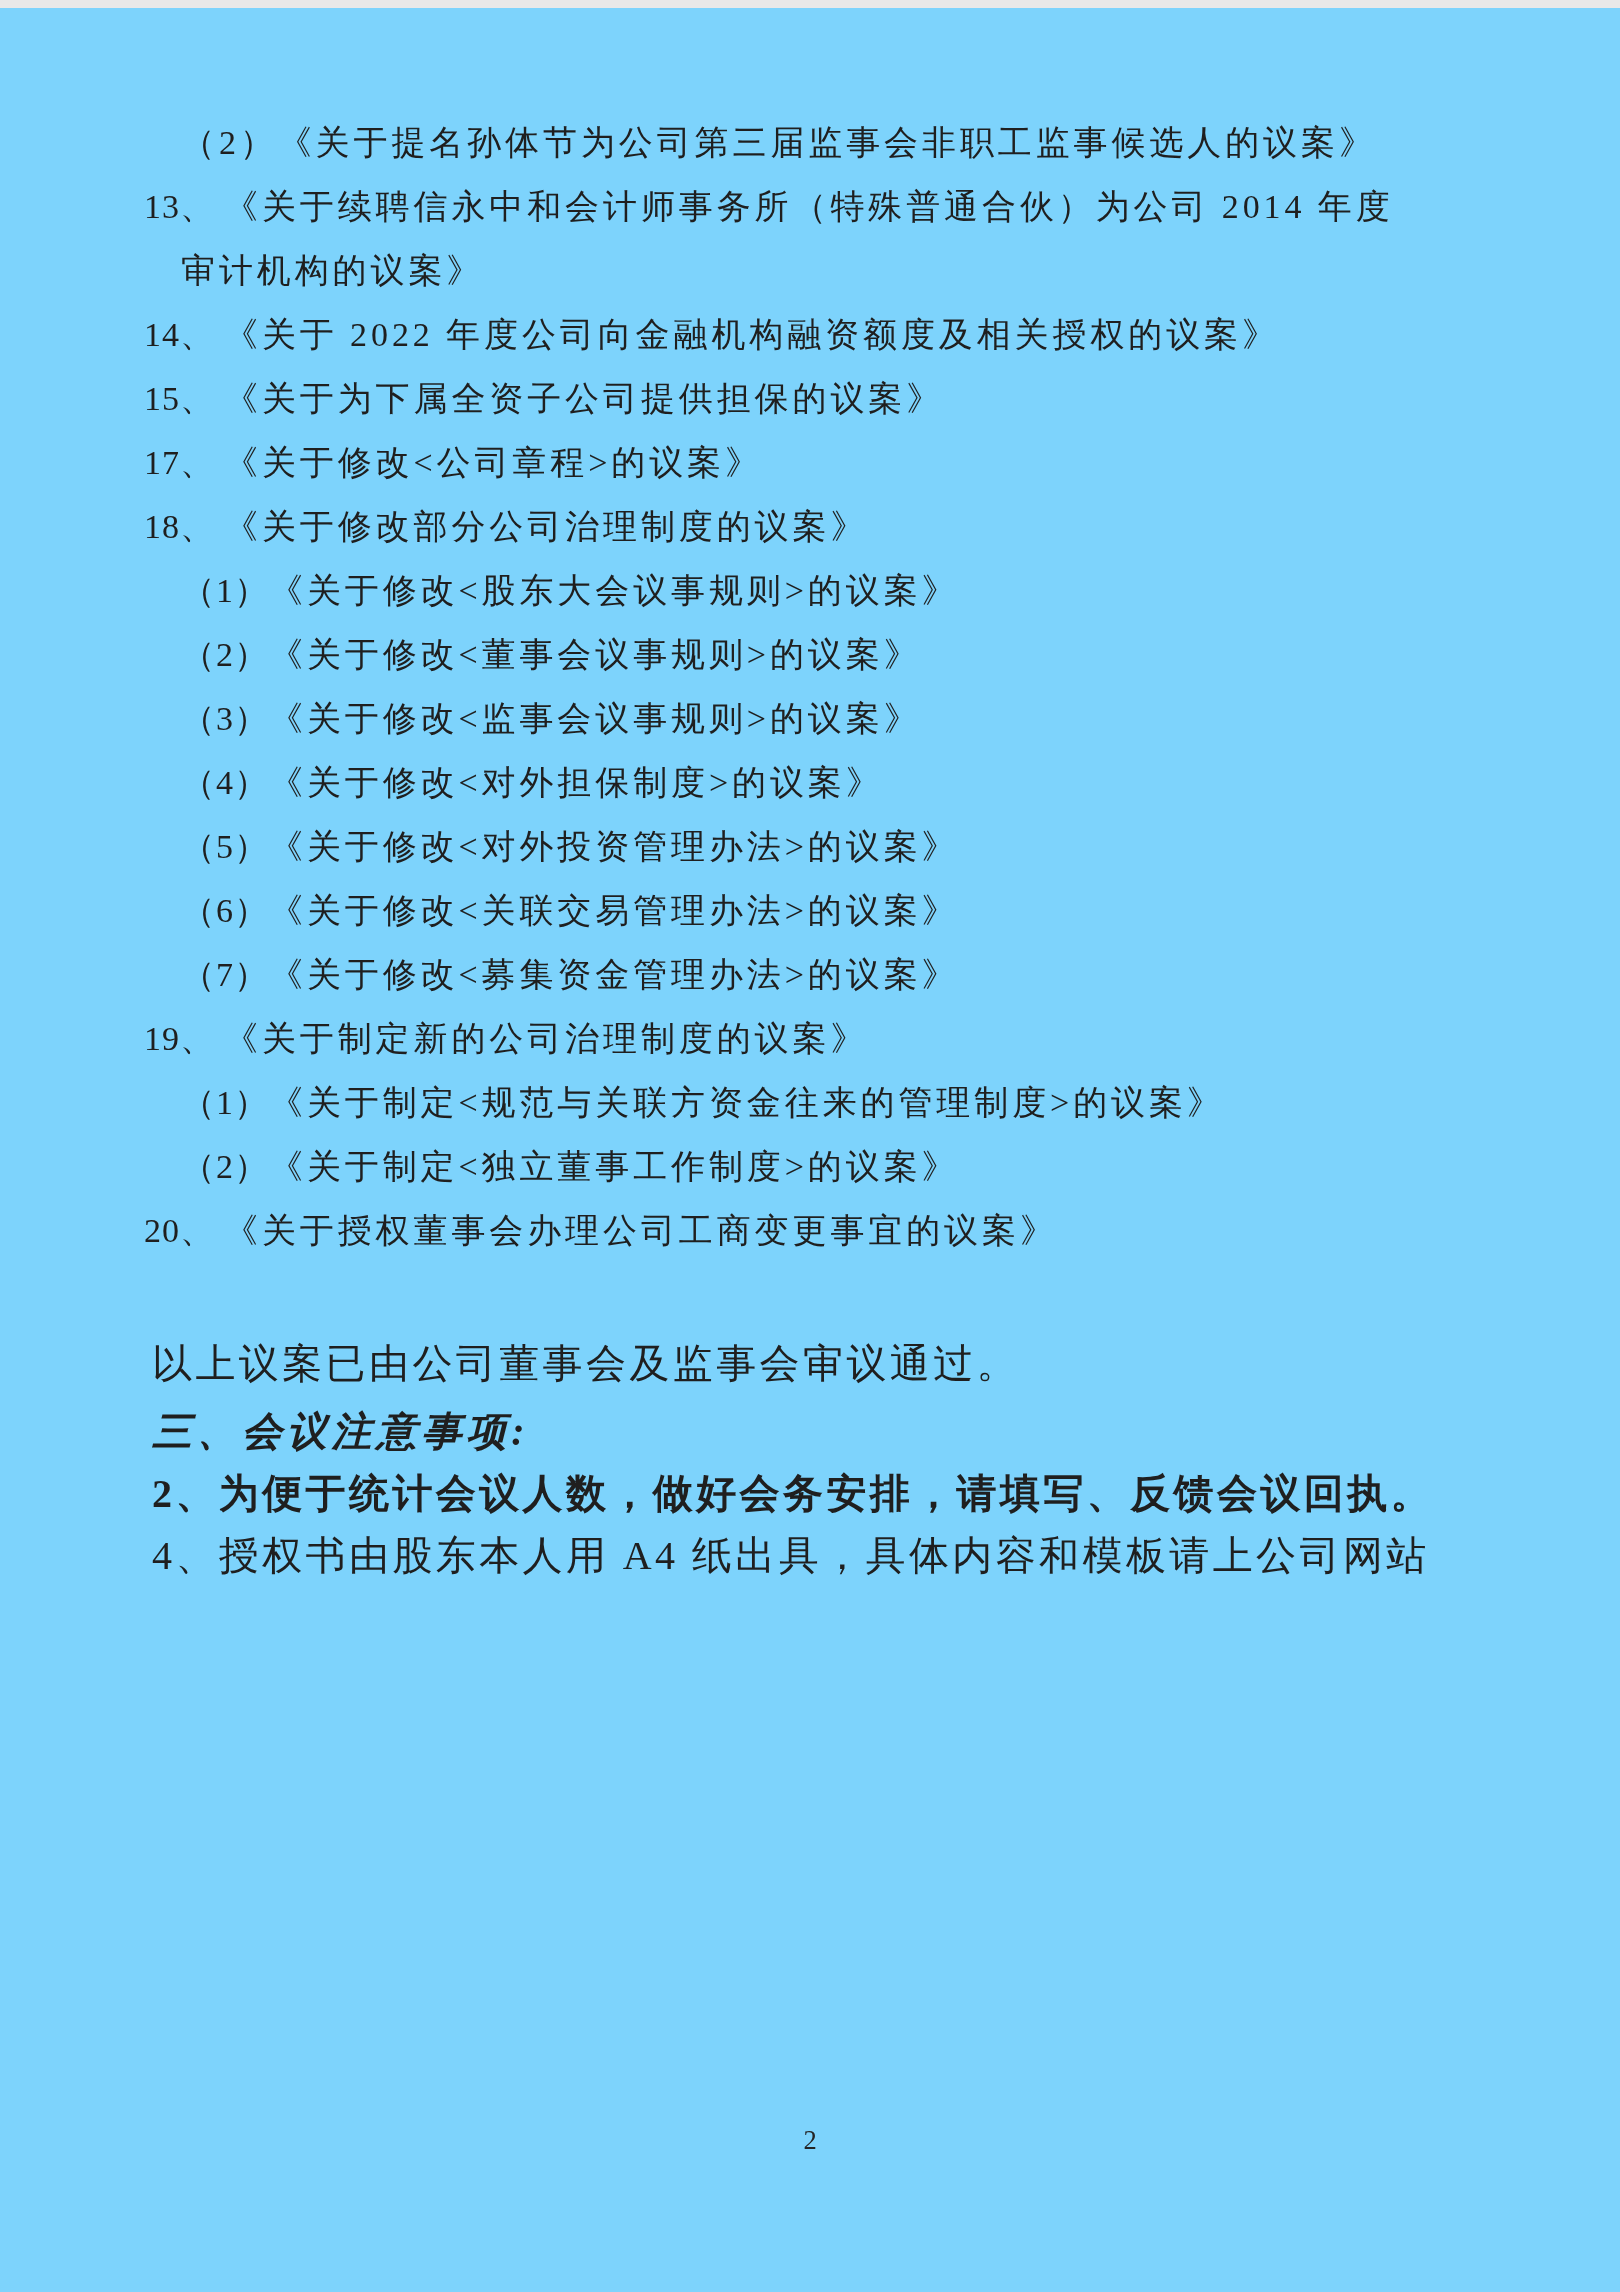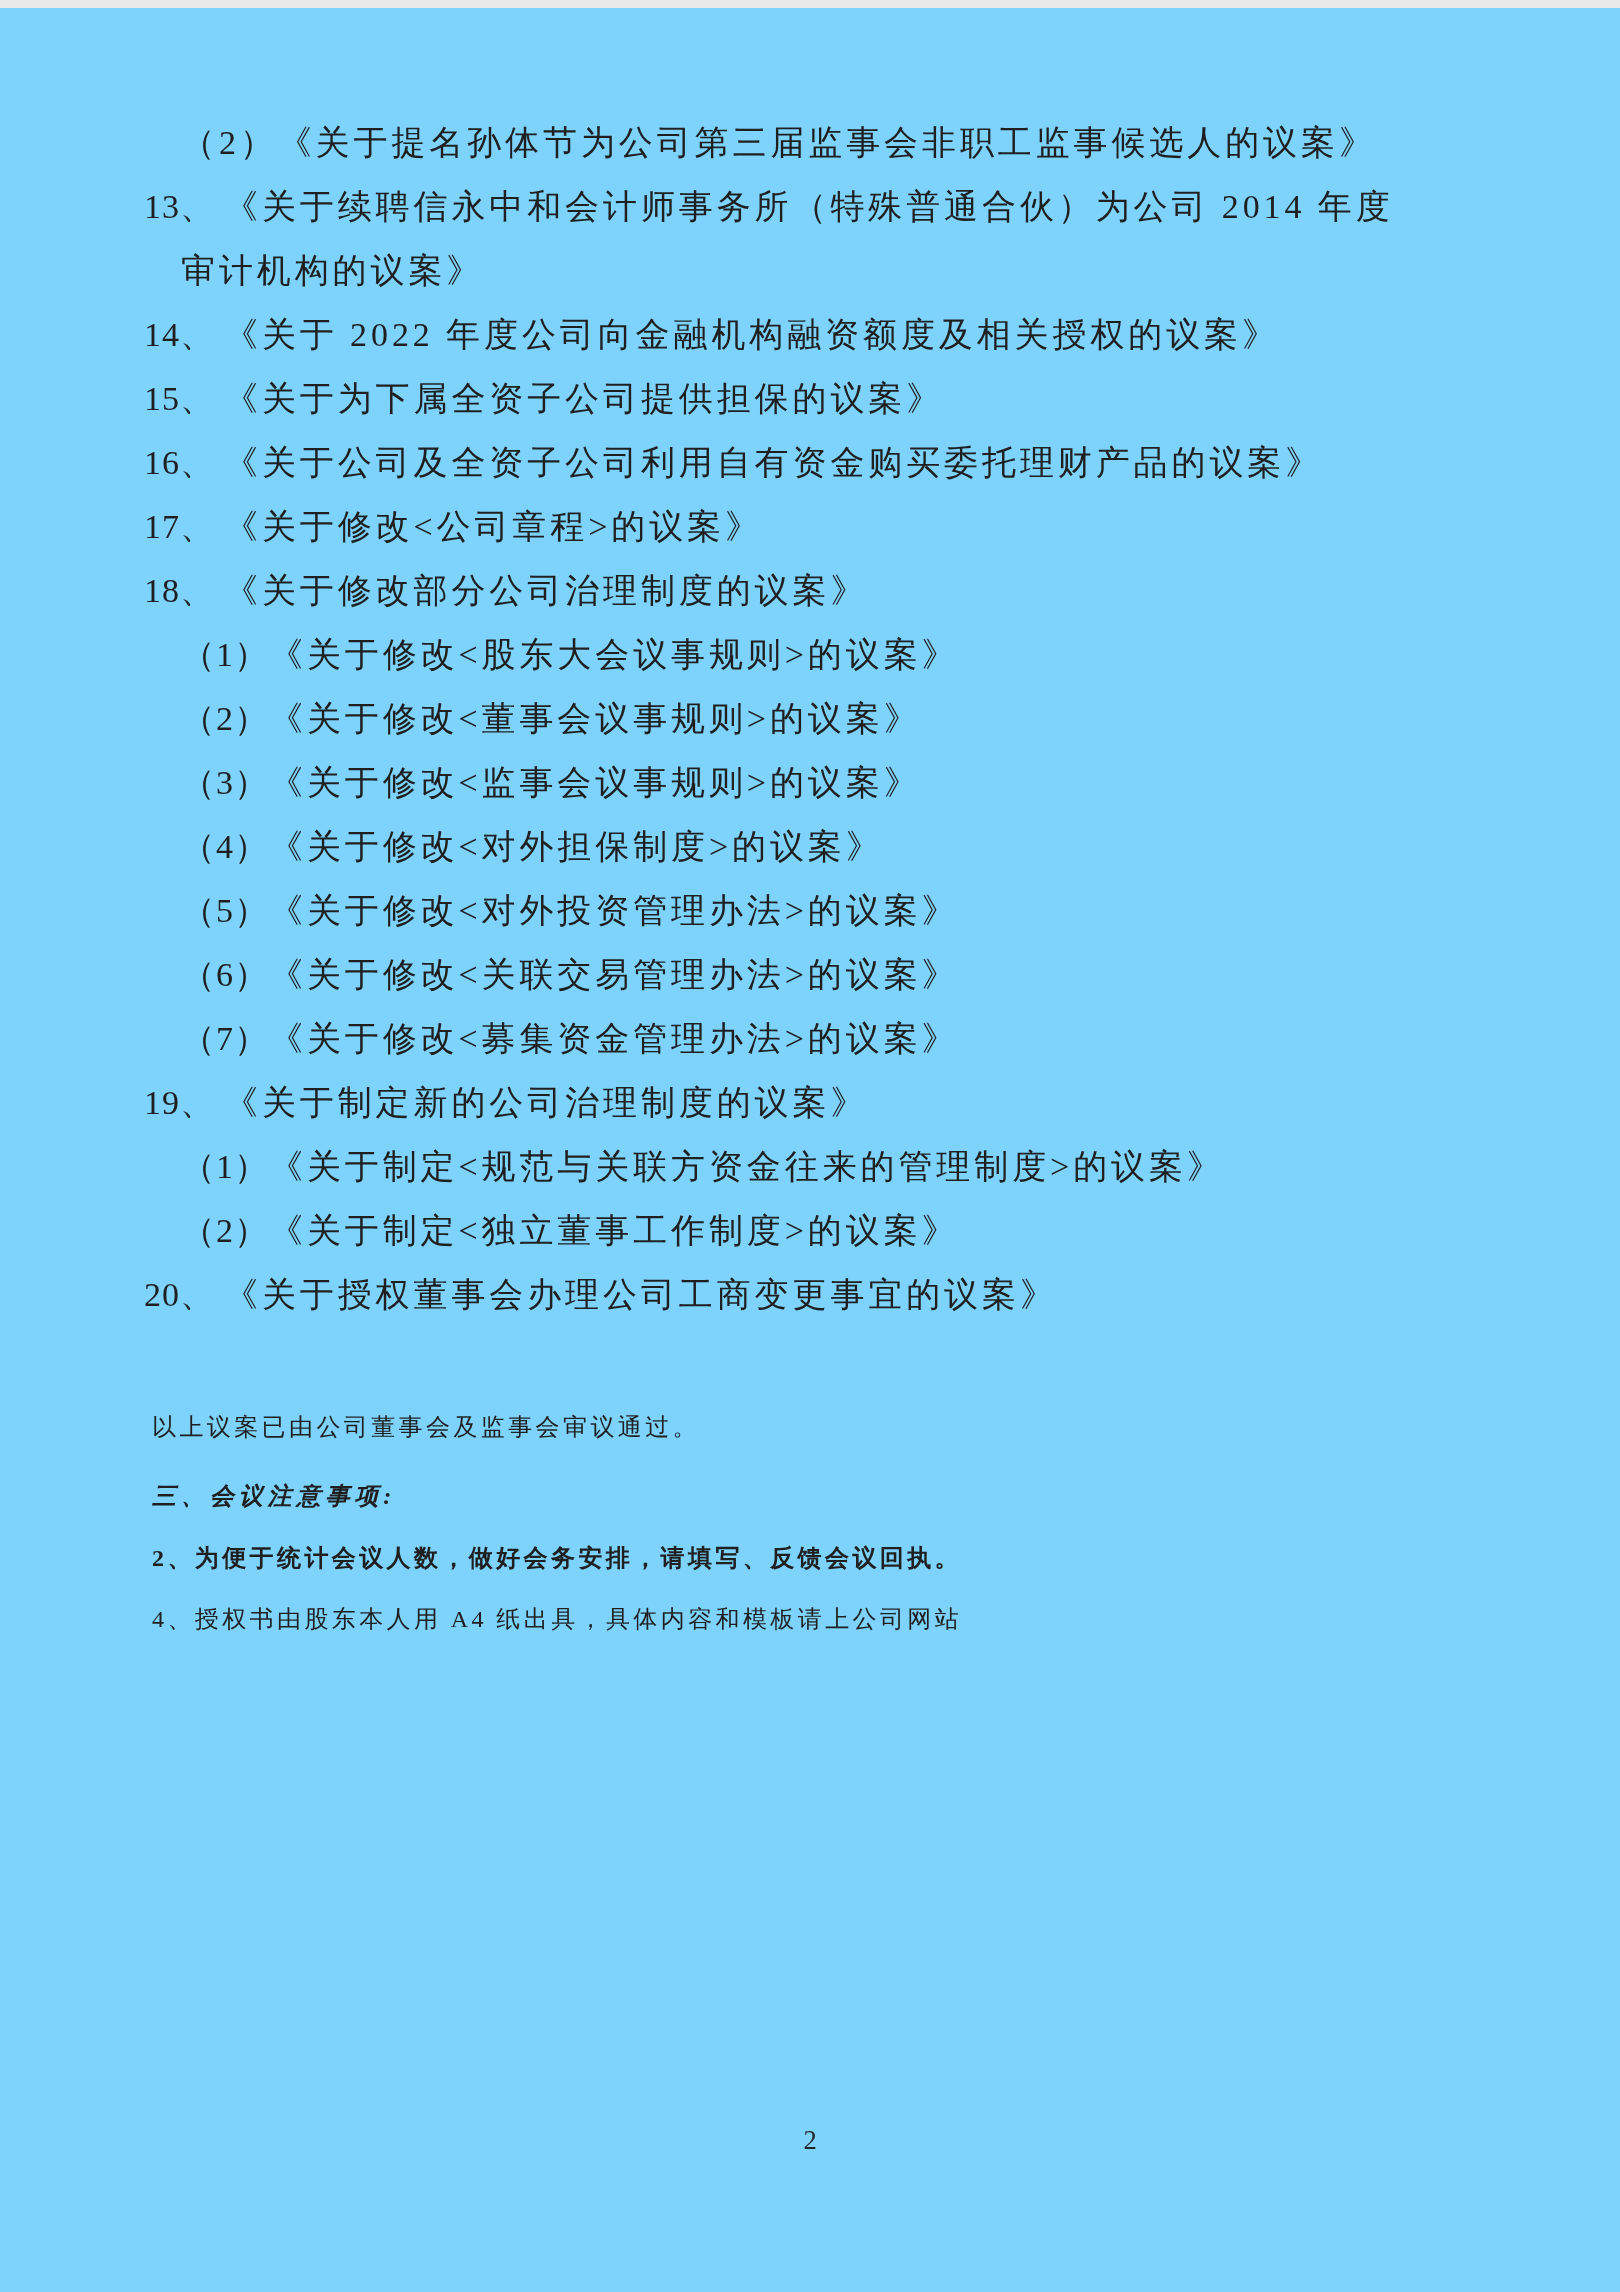--- a/index.html
+++ b/index.html
@@ -34,21 +34,21 @@
   .prow.main .marker { flex: 0 0 80px; letter-spacing: 1px; }
   .prow.sub  { padding-left: 75px; }
   .prow.sub .marker  { flex: 0 0 82px; letter-spacing: 1px; }
   .prow.cont { padding-left: 75px; }
   
   .bline {
     height: 56px;
     display: flex;
     align-items: center;
     white-space: nowrap;
-    font-size: 24px;
+    font-size: 40px;
     letter-spacing: 3.4px;
   }
   .indent { padding-left: 46px; }
   .summary { margin-top: 72px; }
   .heading { margin-top: 12.7px; font-weight: 700; letter-spacing: 4.9px; font-style: italic; }
   .note1 { margin-top: 17.6px; }
   .note2 { margin-top: 5.9px; font-weight: 700; }
   .note3 { margin-top: 12.7px; }
   .note4 { margin-top: 5.9px; }
   .note4 .gap2 { margin-top: 7.8px; }
@@ -81,24 +81,20 @@
       <div class="prow cont">
           <span>审计机构的议案》</span>
         </div>
       <div class="prow main">
           <span class="marker">14、</span>
           <span>《关于 2022 年度公司向金融机构融资额度及相关授权的议案》</span>
         </div>
       <div class="prow main">
           <span class="marker">15、</span>
           <span>《关于为下属全资子公司提供担保的议案》</span>
-        </div>
-      <div class="prow main">
-          <span class="marker">16、</span>
-          <span>《关于公司及全资子公司利用自有资金购买委托理财产品的议案》</span>
         </div>
       <div class="prow main">
           <span class="marker">17、</span>
           <span>《关于修改&lt;公司章程&gt;的议案》</span>
         </div>
       <div class="prow main">
           <span class="marker">18、</span>
           <span>《关于修改部分公司治理制度的议案》</span>
         </div>
       <div class="prow sub">

